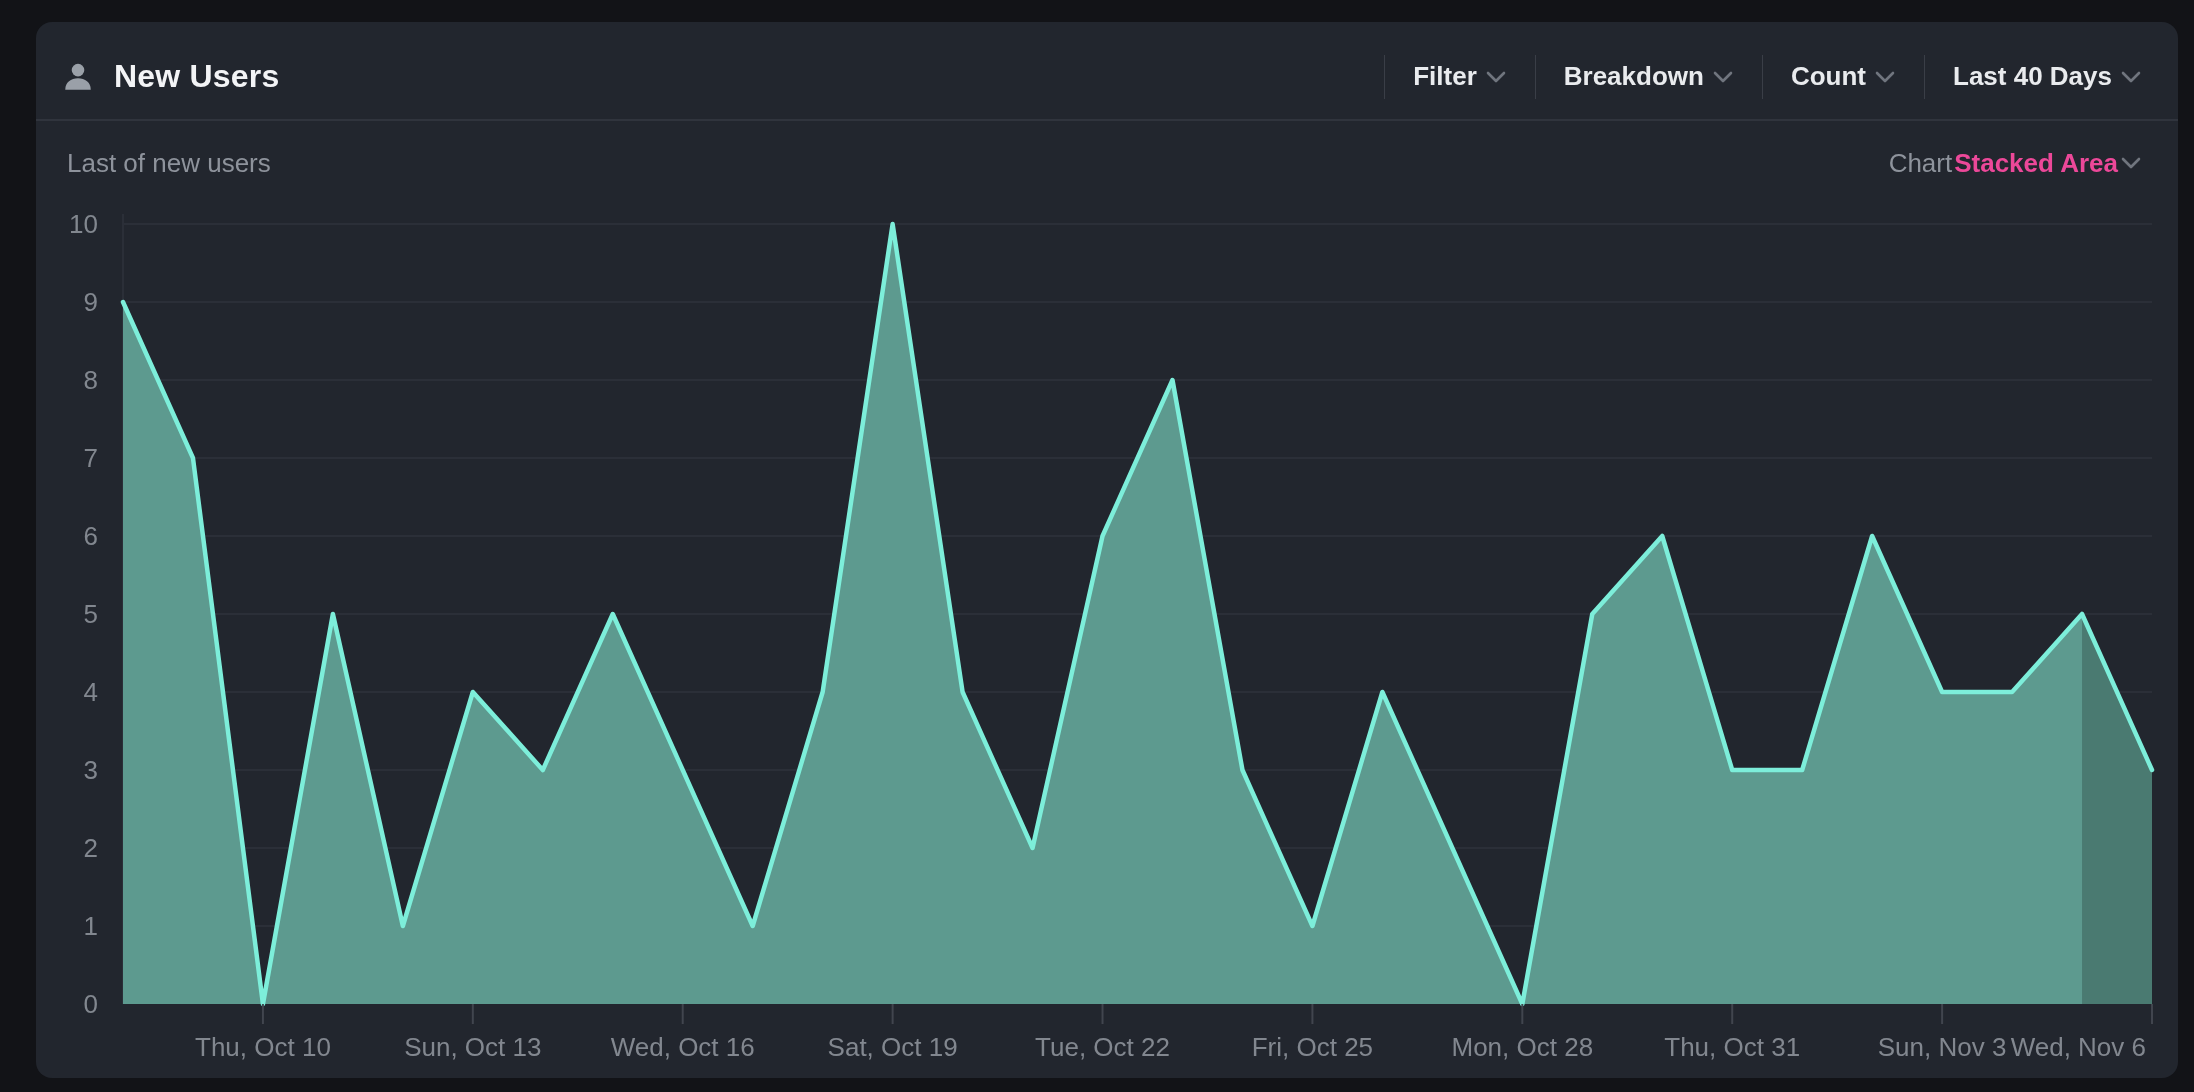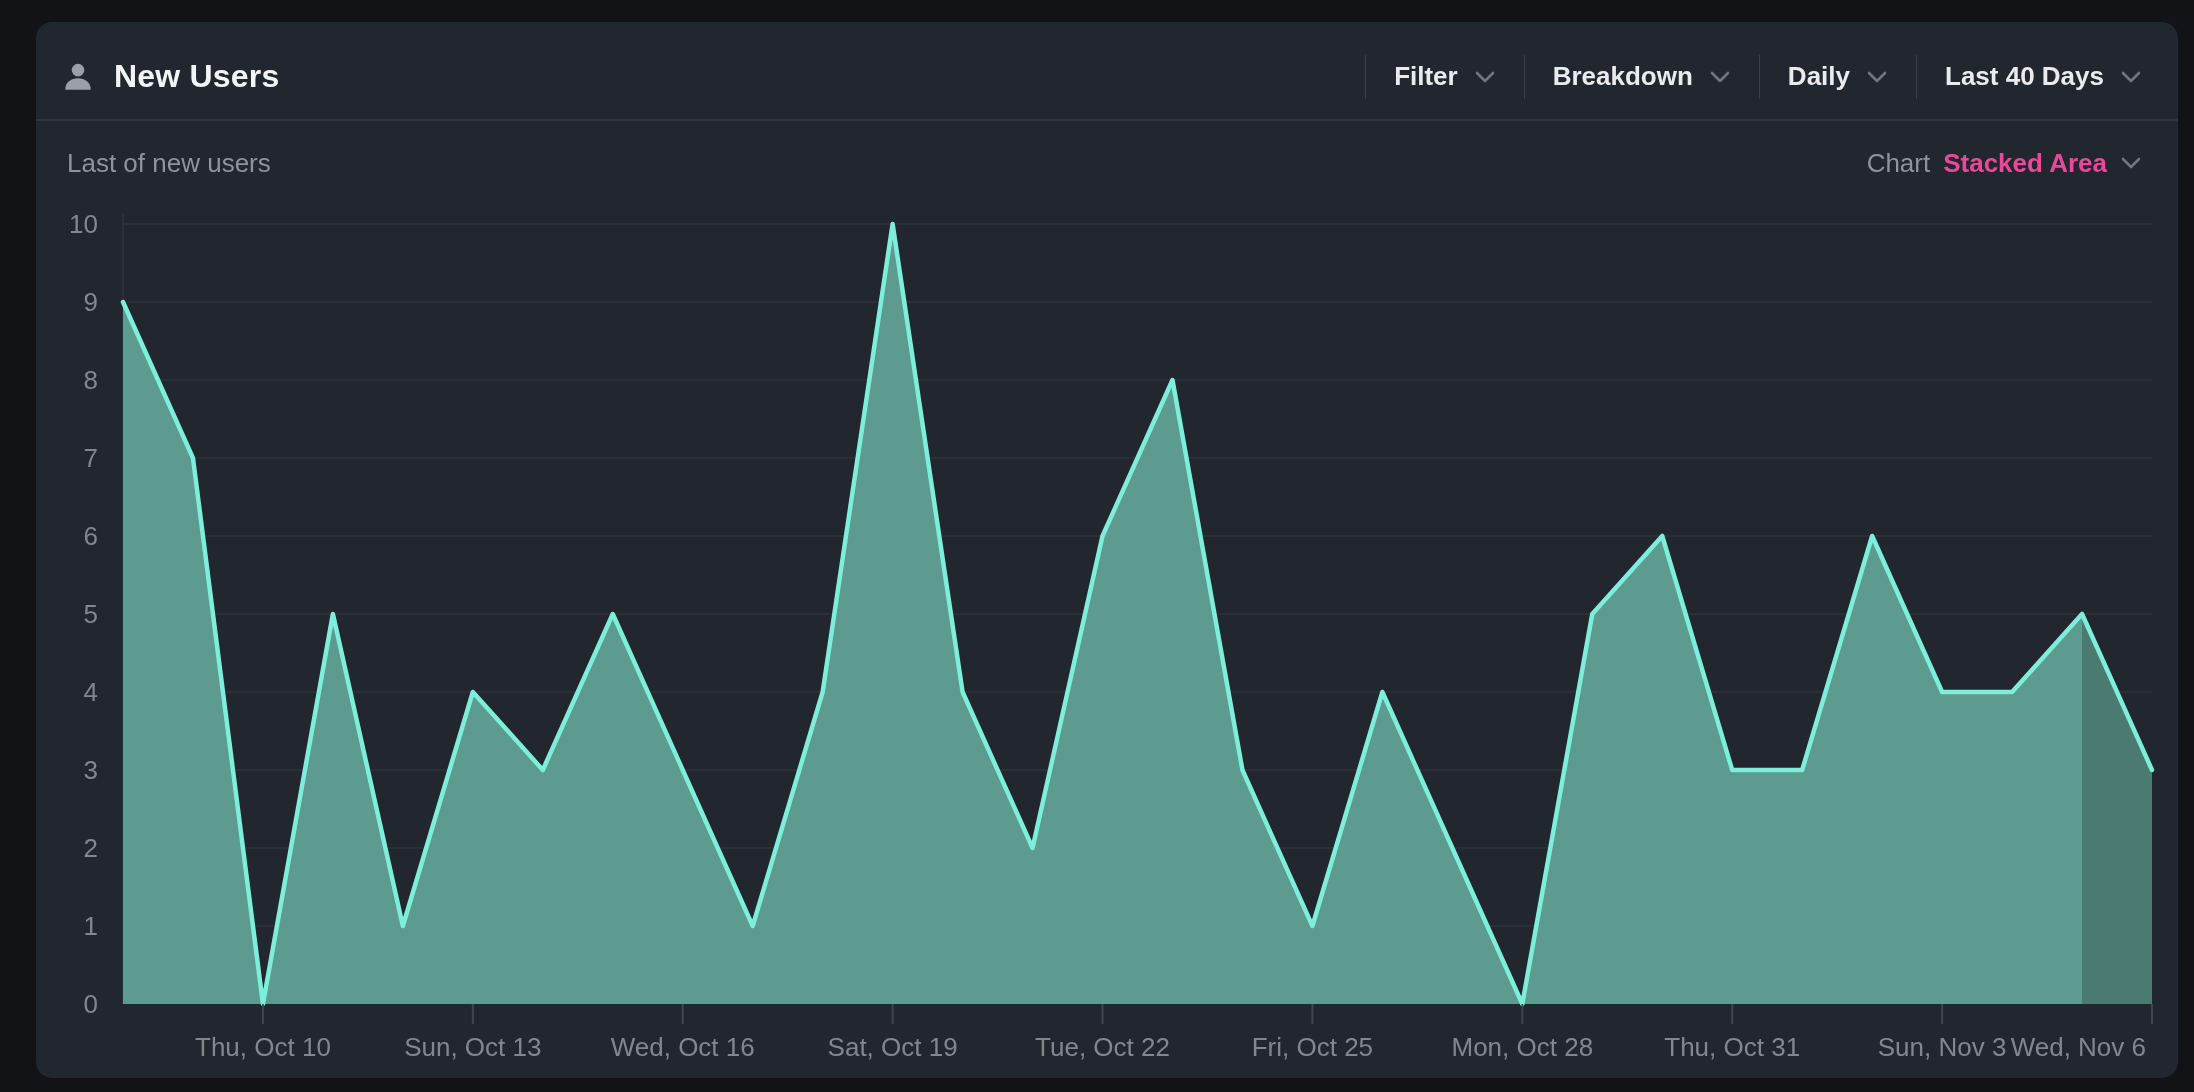--- a/index.html
+++ b/index.html
@@ -27,35 +27,35 @@
   .title-icon { width: 36px; height: 36px; margin-right: 18px; flex: 0 0 auto; }
   .card-title {
     color: #f3f4f6; font-size: 32px; font-weight: 700; letter-spacing: 0.2px;
   }
   .header-controls {
     margin-left: auto;
     display: flex; align-items: center; height: 100%;
   }
   .ctrl-sep { width: 1px; height: 44px; background: #3a3e47; }
   .ctrl {
-    display: flex; align-items: center; gap: 16px;
+    display: flex; align-items: center; gap: 8px;
     padding: 0 28px;
     color: #e9ebee; font-size: 26px; font-weight: 600;
     cursor: pointer; white-space: nowrap;
   }
   .chev { width: 22px; height: 14px; flex: 0 0 auto; }
   
   .sub-row {
     position: absolute; top: 99px; left: 0; right: 0; height: 84px;
     display: flex; align-items: center; justify-content: space-between;
     padding: 0 36px 0 31px;
   }
   .metric-label { color: #8e939c; font-size: 26px; }
   .chart-select {
-    display: flex; align-items: center; gap: 13px; cursor: pointer;
+    display: flex; align-items: center; gap: 2px; cursor: pointer;
   }
   .chart-select .lbl { color: #8e939c; font-size: 26px; }
   .chart-select .val { color: #ec4899; font-size: 26px; font-weight: 600; }
   
   .chart-area { position: absolute; inset: 0; }
   svg { display: block; }
 </style>
 </head>
 <body>
 
@@ -128,21 +128,21 @@
       </div>
       <div class="ctrl-sep"></div>
       <div class="ctrl">
         <span>Breakdown</span>
         <svg class="chev" viewBox="0 0 22 14">
           <polyline points="3,3 11,11 19,3" fill="none" stroke="#70757e" stroke-width="2.6" stroke-linecap="round" stroke-linejoin="round"></polyline>
         </svg>
       </div>
       <div class="ctrl-sep"></div>
       <div class="ctrl">
-        <span>Daily</span>
+        <span>Count</span>
         <svg class="chev" viewBox="0 0 22 14">
           <polyline points="3,3 11,11 19,3" fill="none" stroke="#70757e" stroke-width="2.6" stroke-linecap="round" stroke-linejoin="round"></polyline>
         </svg>
       </div>
       <div class="ctrl-sep"></div>
       <div class="ctrl" style="padding-right:0;">
         <span>Last 40 Days</span>
         <svg class="chev" viewBox="0 0 22 14">
           <polyline points="3,3 11,11 19,3" fill="none" stroke="#70757e" stroke-width="2.6" stroke-linecap="round" stroke-linejoin="round"></polyline>
         </svg>

